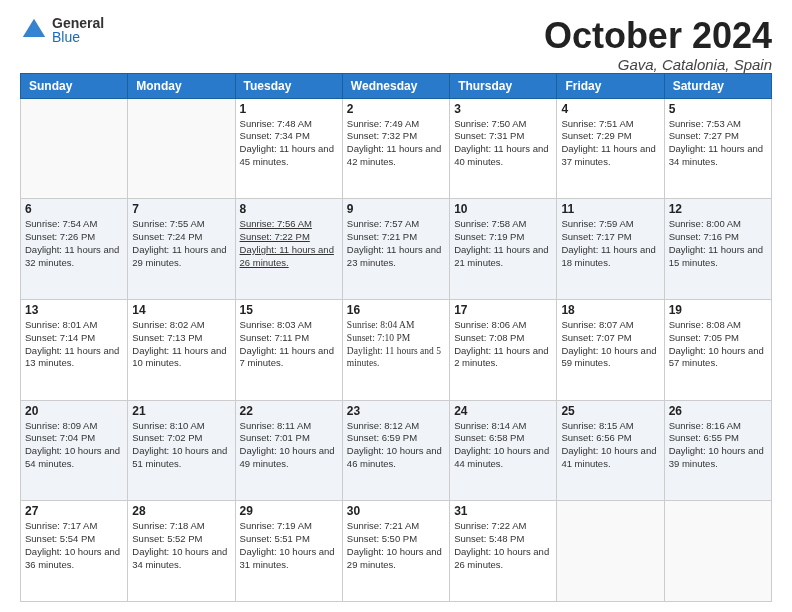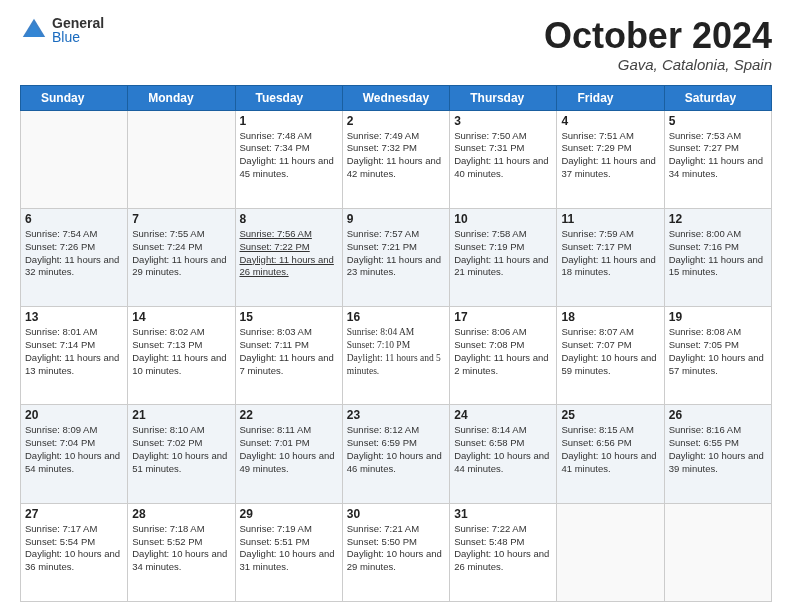--- a/index.html
+++ b/index.html
@@ -14,21 +14,21 @@
       width: 792px;
       height: 612px;
       padding: 16px 20px 10px 20px;
       display: flex;
       flex-direction: column;
     }
     .header {
       display: flex;
       justify-content: space-between;
       align-items: flex-start;
-      margin-bottom: 12px;
+      margin-bottom: 0;
     }
     .logo {
       display: flex;
       align-items: center;
       gap: 4px;
     }
     .logo-text {
       display: flex;
       flex-direction: column;
       line-height: 1;
@@ -70,21 +70,21 @@
     .cal-table {
       width: 100%;
       border-collapse: collapse;
       flex: 1;
     }
     .cal-table th {
       background: #2a7acc;
       color: #fff;
       font-size: 12px;
       font-weight: bold;
-      padding: 5px 20px;
+      padding: 5px 8px;
       text-align: left;
       border: 1px solid #1a5fa0;
     }
     .cal-table td {
       border: 1px solid #ccc;
       vertical-align: top;
       padding: 3px 4px;
       width: calc(100% / 7);
       height: 82px;
       font-size: 10px;

